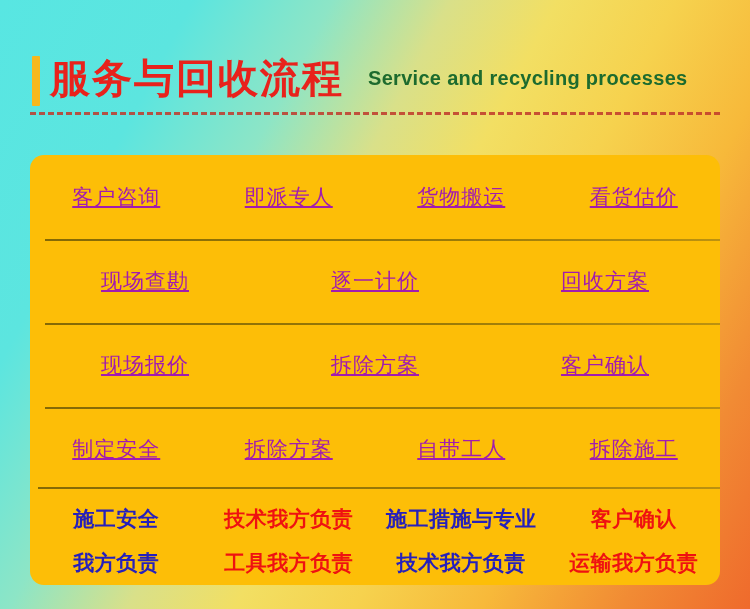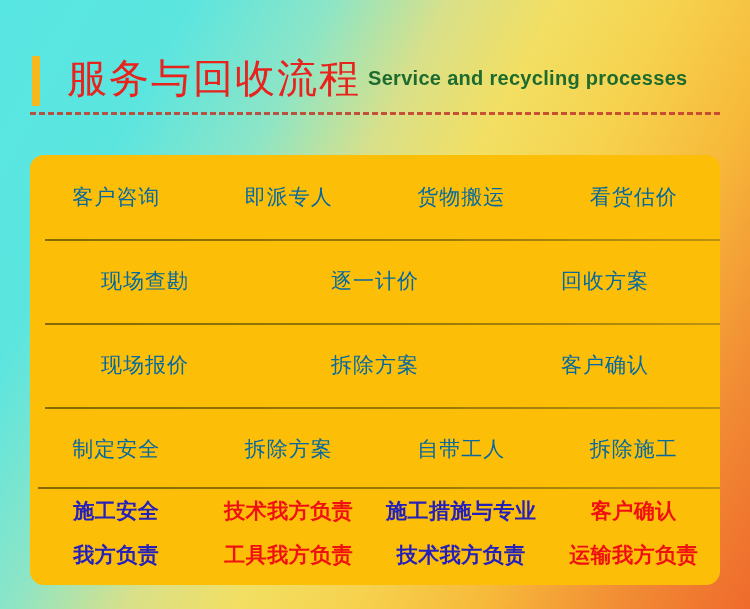--- a/index.html
+++ b/index.html
@@ -47,27 +47,26 @@
     width: 8px;
     height: 50px;
     background: #f6b81d;
     border-radius: 1px;
   }
   #title-cn {
     position: absolute;
     left: 50px;
     top: 50px;
     font-size: 40px;
-    font-weight: normal;
+    font-weight: bold;
     color: #e8221c;
     letter-spacing: 2px;
     line-height: 56px;
     white-space: nowrap;
     font-family: "DejaVu Sans", "Liberation Sans", sans-serif;
-    margin-left: 17px;
   }
   #title-en {
     position: absolute;
     left: 368px;
     top: 64px;
     font-size: 20px;
     font-weight: bold;
     color: #1d6b2e;
     letter-spacing: 0.3px;
     line-height: 28px;
@@ -100,23 +99,24 @@
     position: relative;
     display: flex;
     width: 690px;
     height: 84px;
     align-items: center;
   }
   .grid-row .cell {
     flex: 1 1 25%;
     text-align: center;
     font-size: 21px;
-    color: #0369a1;
+    color: #a21caf;
     letter-spacing: 1px;
     font-family: "DejaVu Sans", "Liberation Sans", sans-serif;
+    text-decoration: underline;
   }
   .sep {
     position: absolute;
     left: 15px;
     width: 675px;
     height: 2px;
     background: linear-gradient(90deg, #6f5a05 0%, #8a6f08 60%, #b08a12 100%);
     opacity: 0.85;
   }
   #sep-1 { top: 84px; }
@@ -125,21 +125,21 @@
   #sep-4 { top: 332px; left: 8px; width: 682px; }
 
   
   #footer-row {
     position: absolute;
     left: 0;
     top: 334px;
     width: 690px;
     height: 96px;
     display: flex;
-    align-items: flex-start;
+    align-items: flex-end;
   }
   #footer-row .fcell {
     flex: 1 1 25%;
     text-align: center;
     font-weight: bold;
     font-size: 21px;
     line-height: 44px;
     letter-spacing: 0.5px;
     font-family: "DejaVu Sans", "Liberation Sans", sans-serif;
   }

